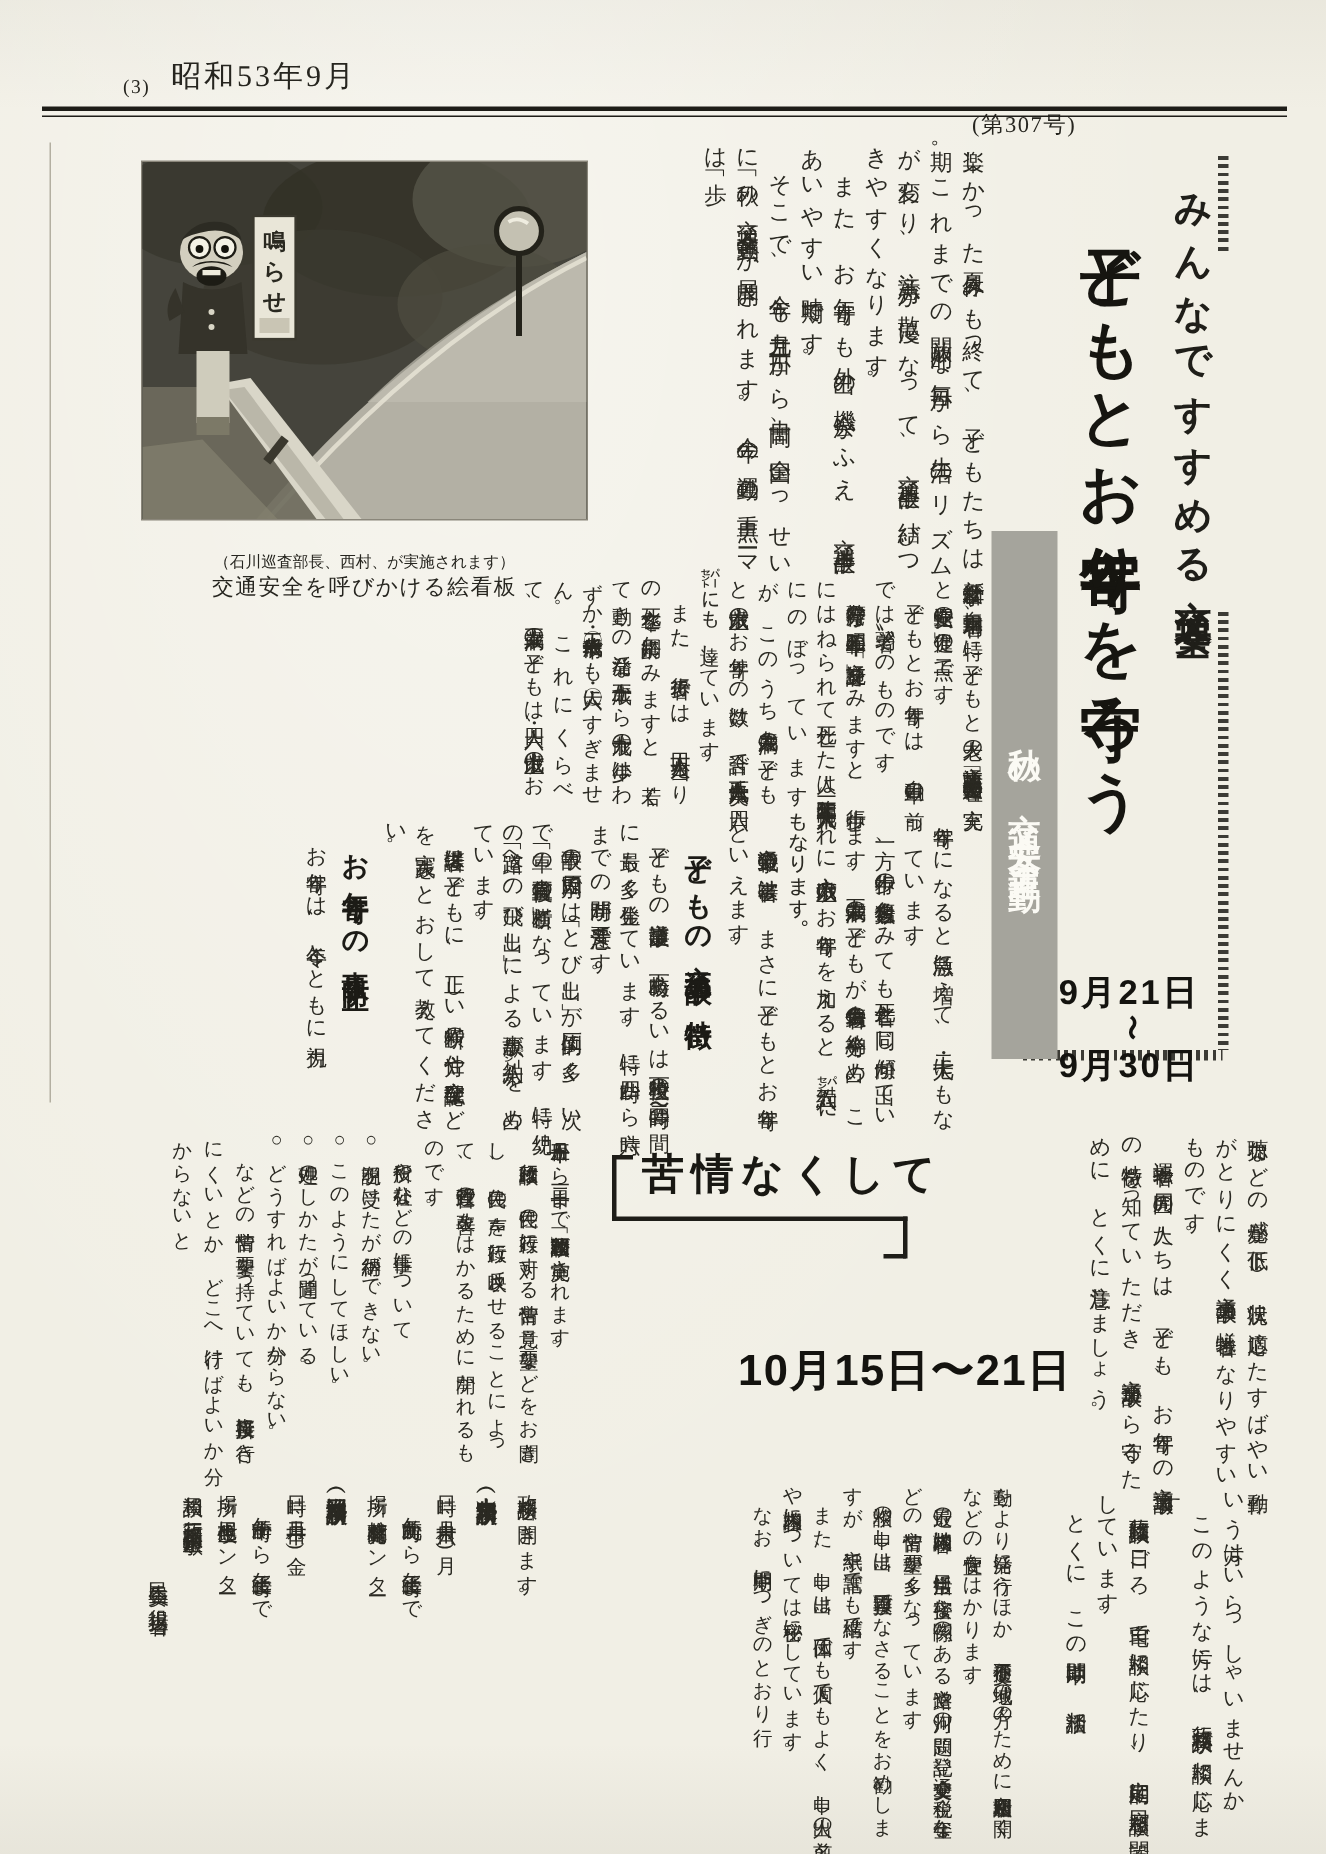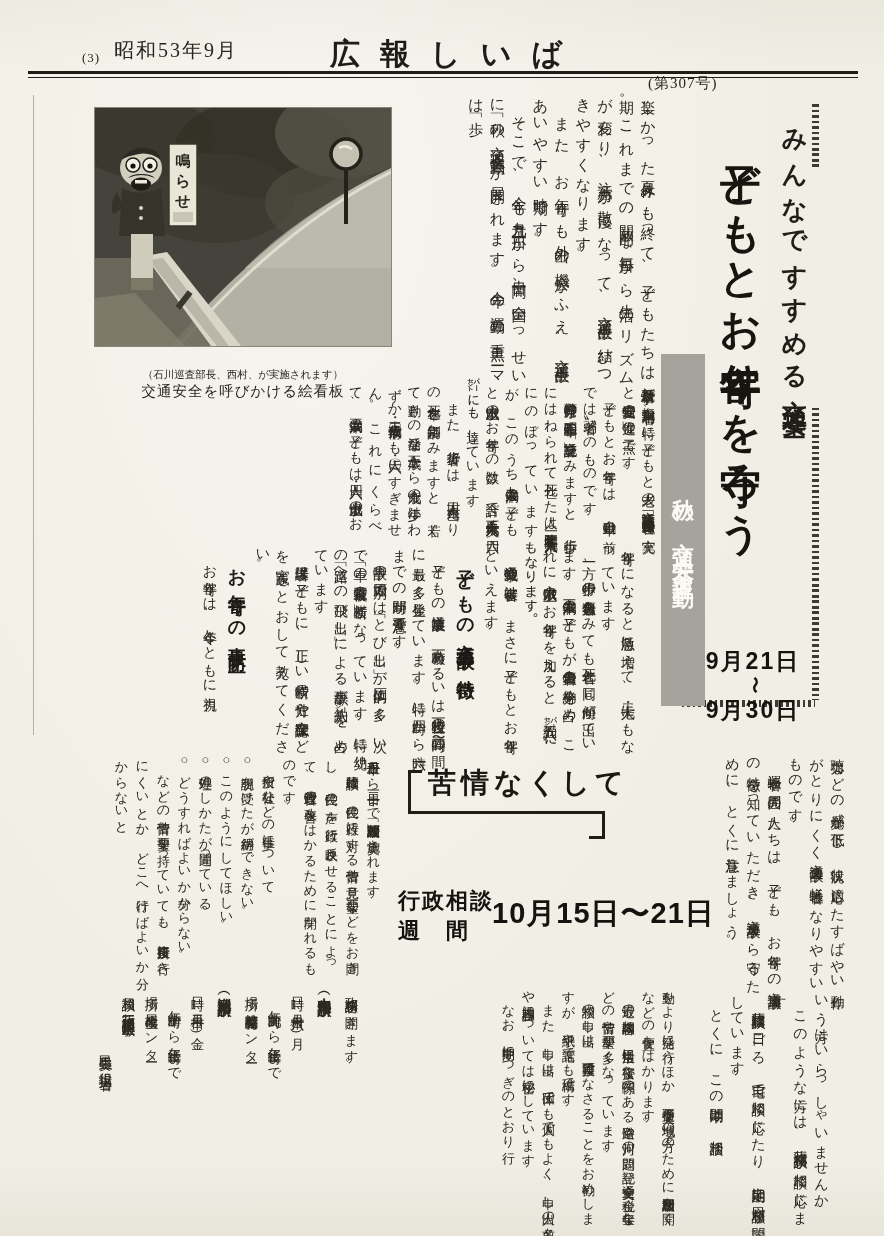--- a/index.html
+++ b/index.html
@@ -47,21 +47,20 @@
   .sans{font-family:"Liberation Sans","DejaVu Sans",sans-serif;}
   .caption{position:absolute;text-align:center;color:#26251f;}
 </style>
 </head>
 <body>
 
 <div id="page">
 
   <div class="abs" style="left:82px;top:50px;font-size:13px;letter-spacing:1px;">(3)</div>
   <div class="abs" style="left:114px;top:37px;font-size:20px;letter-spacing:2px;">昭和53年9月</div>
-  <div class="abs" style="left:330px;top:34px;font-size:30px;letter-spacing:20px;font-weight:bold;color:#1d1c17;">広報しいば</div>
   <div class="abs" style="left:648px;top:47px;font-size:15px;letter-spacing:1px;margin-top:27px;">(第307号)</div>
   <div class="rule" style="left:28px;top:71px;width:830px;height:3px;"></div>
   <div class="rule" style="left:28px;top:77px;width:830px;height:1px;"></div>
   <div class="rule" style="left:33px;top:95px;width:1px;height:640px;background:#b3afa1;"></div>
 
   <div class="chain-v" style="left:812px;top:104px;height:64px;"></div>
   <div class="chain-v" style="left:812px;top:408px;height:292px;"></div>
   <div class="chain-v" style="left:678px;top:602px;height:100px;"></div>
   <div class="chain-h" style="left:682px;top:700px;width:133px;"></div>
 
@@ -150,24 +149,20 @@
   <div class="v" style="right:36px;top:748px;height:238px;font-size:14px;letter-spacing:0.8px;line-height:21px;">聴力などの感覚が低下し、状況に適応したすばやい動作がとりにくく交通事故の犠牲者となりやすいものです。
 　運転者や周囲の人たちは、子ども、お年寄りの交通事故の特徴を知っていただき、交通事故から守るために、とくに注意しましょう。</div>
 
   <div class="rule" style="left:408px;top:770px;width:14px;height:2.5px;"></div>
   <div class="rule" style="left:408px;top:770px;width:2.5px;height:42px;"></div>
   <div class="abs sans" style="left:428px;top:764px;font-size:28px;font-weight:bold;letter-spacing:5px;color:#191813;text-align:center;">苦情なくして</div>
   <div class="rule" style="left:408px;top:811px;width:197px;height:2.5px;"></div>
   <div class="rule" style="left:602px;top:811px;width:2.5px;height:28px;"></div>
   <div class="rule" style="left:589px;top:836px;width:15px;height:2.5px;"></div>
 
-  <div class="abs sans" style="left:398px;top:886px;width:96px;font-weight:bold;color:#14130f;">
-    <div style="font-size:22px;letter-spacing:2px;">行政相談</div>
-    <div style="font-size:22px;letter-spacing:2px;">週　間</div>
-  </div>
   <div class="abs sans" style="left:492px;top:894px;font-size:29px;font-weight:bold;letter-spacing:1px;color:#14130f;">10月15日〜21日</div>
 
   <div class="v" style="right:500px;top:752px;height:216px;font-size:13px;letter-spacing:0.2px;line-height:21px;">十月十五日から二十一日まで「行政相談週間」が実施されます。
 　行政相談は、住民の行政に対する苦情や意見、要望などをお聞きし、住民の声を行政に反映させることによって、行政運営の改善をはかるために開かれるものです。
 　役所や公社などの仕事について
 ○説明を受けたが納得ができない。
 ○このようにしてほしい。
 ○処理のしかたが間違っている。
 ○どうすればよいか分からない。
 　などの苦情や要望を持っていても、直接役所に行きにくいとか、どこへ行けばよいか分からないと</div>

